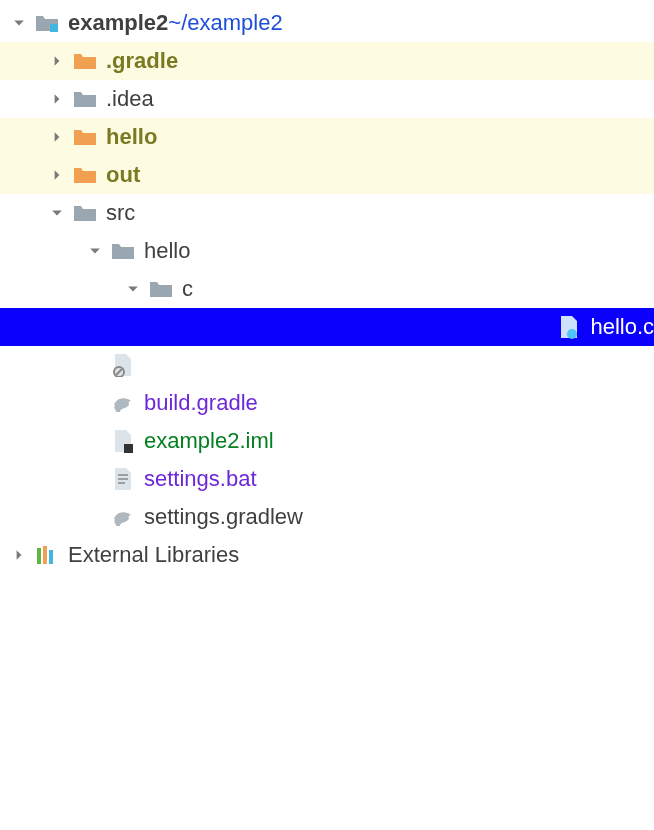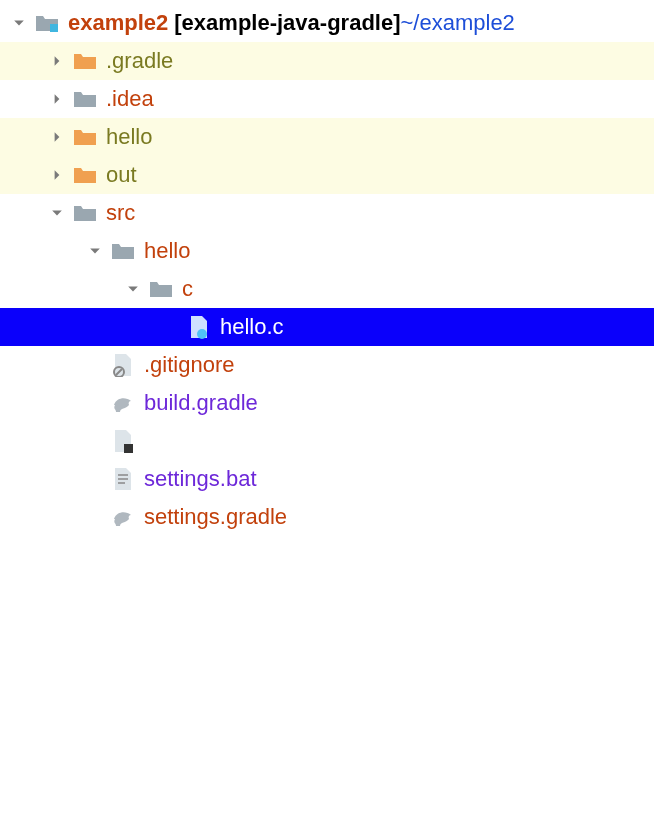--- a/index.html
+++ b/index.html
@@ -13,21 +13,21 @@
     }
     .tree { padding-top: 4px; }
     .row {
       display: flex;
       align-items: center;
       height: 38px;
       white-space: nowrap;
       cursor: pointer;
     }
     .row.highlighted { background: #fdfce3; }
-    .row.selected { background: #0a00fb; color: #fff; }
+    .row.selected { background: #0a00fb; color: #fff; justify-content: flex-end; }
     .indent { display: inline-block; flex-shrink: 0; }
     .arrow {
       width: 18px;
       height: 18px;
       display: inline-flex;
       align-items: center;
       justify-content: center;
       margin-right: 6px;
       flex-shrink: 0;
     }
@@ -38,45 +38,44 @@
       display: inline-flex;
       align-items: center;
       justify-content: center;
       margin-right: 8px;
       flex-shrink: 0;
     }
     .label { display: inline; }
     .label.bold { font-weight: 700; }
     .label-extra { margin-left: 6px; }
     .path-hint { color: #1d4ed8; }
-    .txt-olive { color: #7a7a21; }
+    .txt-olive { color: #7a7a21; font-weight: bold; }
     .txt-blue { color: #6d28d9; }
     .txt-green { color: #037f1f; }
-    .txt-black { color: #c2410c; }
+    .txt-black { color: #404040; }
     .selected .label { color: #fff; }
   </style>
 </head>
 <body>
 
 <div class="tree" id="tree">
     <div class="row">
       <span class="indent" style="width: 10px;"></span>
       <span class="arrow">
     <svg width="12" height="12" viewBox="0 0 10 10" style="transform:rotate(0deg)">
       <path d="M1 3 L5 7 L9 3 Z" fill="#7a7a7a"></path>
     </svg>
       </span>
       <span class="icon">
         <svg width="24" height="20" viewBox="0 0 24 20">
           <path d="M1 3h7l2 3h13v12H1z" fill="#9aa7b0"></path>
           <rect x="15" y="11" width="8" height="8" fill="#40b6e0"></rect>
         </svg>
       </span>
       <span class="label bold txt-black">example2</span>
-      <span class="label bold label-extra">[example-java-gradle]</span>
       <span class="path-hint">~/example2</span>
     </div>
     <div class="row highlighted">
       <span class="indent" style="width: 48px;"></span>
       <span class="arrow">
     <svg width="12" height="12" viewBox="0 0 10 10" style="transform:rotate(-90deg)">
       <path d="M1 3 L5 7 L9 3 Z" fill="#7a7a7a"></path>
     </svg>
       </span>
       <span class="icon">
@@ -184,41 +183,41 @@
     <div class="row">
       <span class="indent" style="width: 86px;"></span>
       <span class="arrow-spacer"></span>
       <span class="icon">
         <svg width="22" height="24" viewBox="0 0 22 24">
           <path d="M3 1h11l5 5v17H3z" fill="#dde4e9"></path>
           <circle cx="7" cy="19" r="5" fill="none" stroke="#888" stroke-width="2"></circle>
           <line x1="4" y1="22" x2="10" y2="16" stroke="#888" stroke-width="2"></line>
         </svg>
       </span>
-      <span class="label txt-black">.gitignore</span>
     </div>
     <div class="row">
       <span class="indent" style="width: 86px;"></span>
       <span class="arrow-spacer"></span>
       <span class="icon">
         <svg width="24" height="20" viewBox="0 0 24 20">
           <path d="M3 12c3-8 12-8 17-4-2 0-3 2-2 4-3 4-9 3-9 7H5c0-3-3-3-1-7z" fill="#b0b8bf"></path>
         </svg>
       </span>
       <span class="label txt-blue">build.gradle</span>
     </div>
     <div class="row">
       <span class="indent" style="width: 86px;"></span>
       <span class="arrow-spacer"></span>
       <span class="icon">
         <svg width="22" height="24" viewBox="0 0 22 24">
           <path d="M3 1h11l5 5v17H3z" fill="#dde4e9"></path>
           <rect x="12" y="15" width="9" height="9" fill="#333"></rect>
         </svg>
       </span>
+      <span class="label txt-green">example2.iml</span>
     </div>
     <div class="row">
       <span class="indent" style="width: 86px;"></span>
       <span class="arrow-spacer"></span>
       <span class="icon">
         <svg width="22" height="24" viewBox="0 0 22 24">
           <path d="M3 1h11l5 5v17H3z" fill="#dde4e9"></path>
           <line x1="6" y1="8" x2="16" y2="8" stroke="#888" stroke-width="1.5"></line>
           <line x1="6" y1="12" x2="16" y2="12" stroke="#888" stroke-width="1.5"></line>
           <line x1="6" y1="16" x2="13" y2="16" stroke="#888" stroke-width="1.5"></line>
@@ -227,15 +226,31 @@
       <span class="label txt-blue">settings.bat</span>
     </div>
     <div class="row">
       <span class="indent" style="width: 86px;"></span>
       <span class="arrow-spacer"></span>
       <span class="icon">
         <svg width="24" height="20" viewBox="0 0 24 20">
           <path d="M3 12c3-8 12-8 17-4-2 0-3 2-2 4-3 4-9 3-9 7H5c0-3-3-3-1-7z" fill="#b0b8bf"></path>
         </svg>
       </span>
-      <span class="label txt-black">settings.gradle</span>
+      <span class="label txt-black">settings.gradlew</span>
+    </div>
+    <div class="row">
+      <span class="indent" style="width: 10px;"></span>
+      <span class="arrow">
+    <svg width="12" height="12" viewBox="0 0 10 10" style="transform:rotate(-90deg)">
+      <path d="M1 3 L5 7 L9 3 Z" fill="#7a7a7a"></path>
+    </svg>
+      </span>
+      <span class="icon">
+        <svg width="24" height="22" viewBox="0 0 24 22">
+          <rect x="2" y="4" width="4" height="16" fill="#62b543"></rect>
+          <rect x="8" y="2" width="4" height="18" fill="#f0a050"></rect>
+          <rect x="14" y="6" width="4" height="14" fill="#40b6e0"></rect>
+        </svg>
+      </span>
+      <span class="label txt-black">External Libraries</span>
     </div>
   </div>
 
 </body></html>

